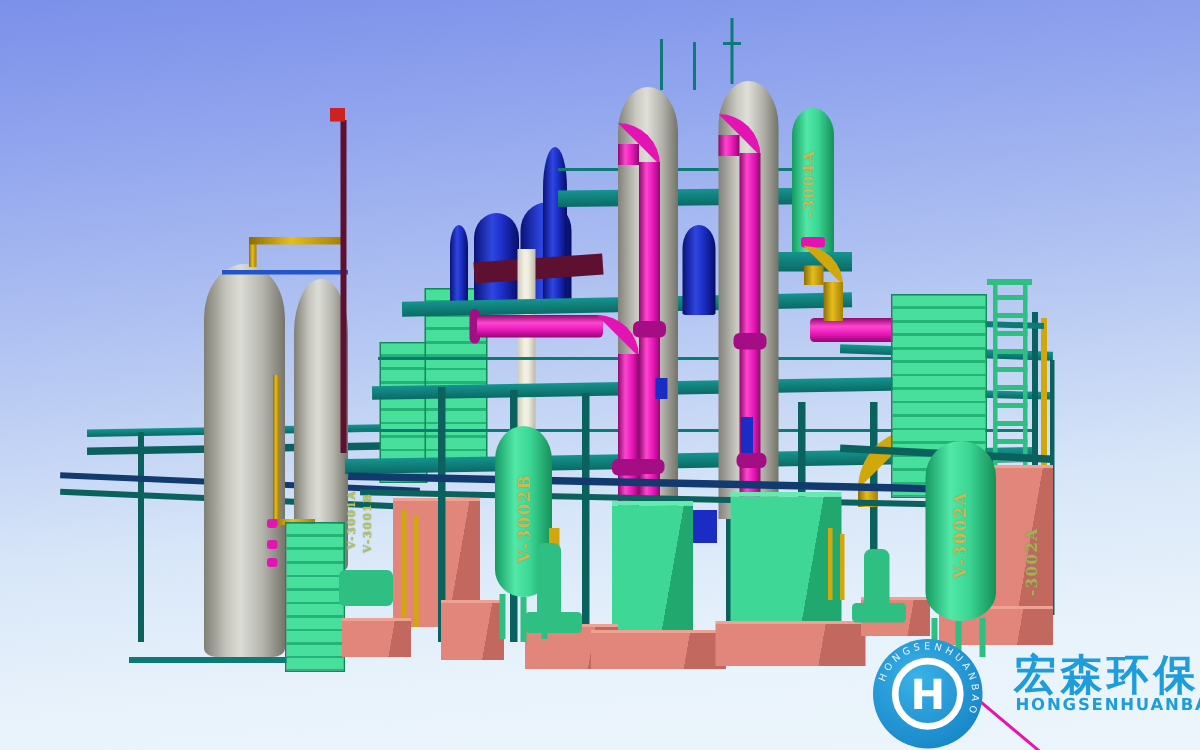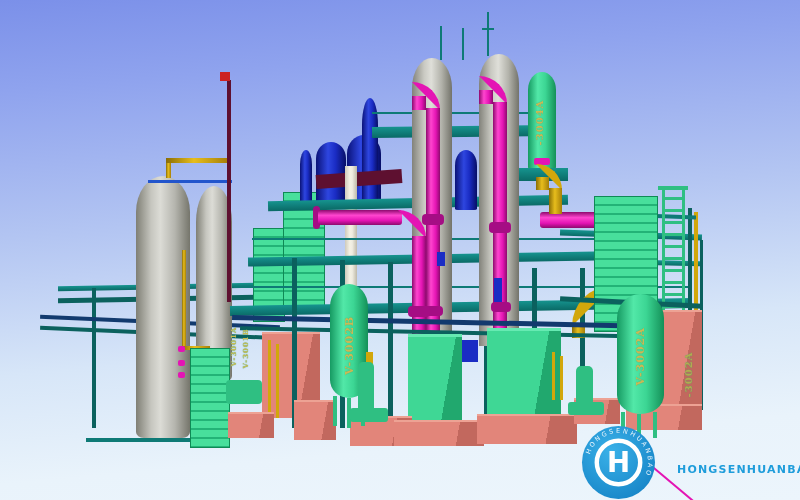--- a/index.html
+++ b/index.html
@@ -213,15 +213,16 @@
       </radialGradient>
       <path id="ringp" d="M 8,38 A30,30 0 1,1 68,38 A30,30 0 1,1 8,38"></path>
     </defs>
     <circle cx="38" cy="38" r="37" fill="url(#lg)"></circle>
     <circle cx="38" cy="38" r="22" fill="none" stroke="#ffffff" stroke-width="4.5"></circle>
     <text x="38" y="48" font-size="28" font-weight="bold" fill="#ffffff" text-anchor="middle" font-family="DejaVu Sans, sans-serif">H</text>
     <text font-size="6.5" fill="#eaf6fd" letter-spacing="2.5" font-family="DejaVu Sans, sans-serif">
       <textPath href="#ringp" startOffset="8">HONGSENHUANBAO</textPath>
     </text>
   </svg>
+  <div class="s logo-cn" style="left:676px;top:431px;">宏森环保</div>
   <div class="s logo-en" style="left:677px;top:463px;">HONGSENHUANBAO</div>
 
 </div>
 
 </body></html>

